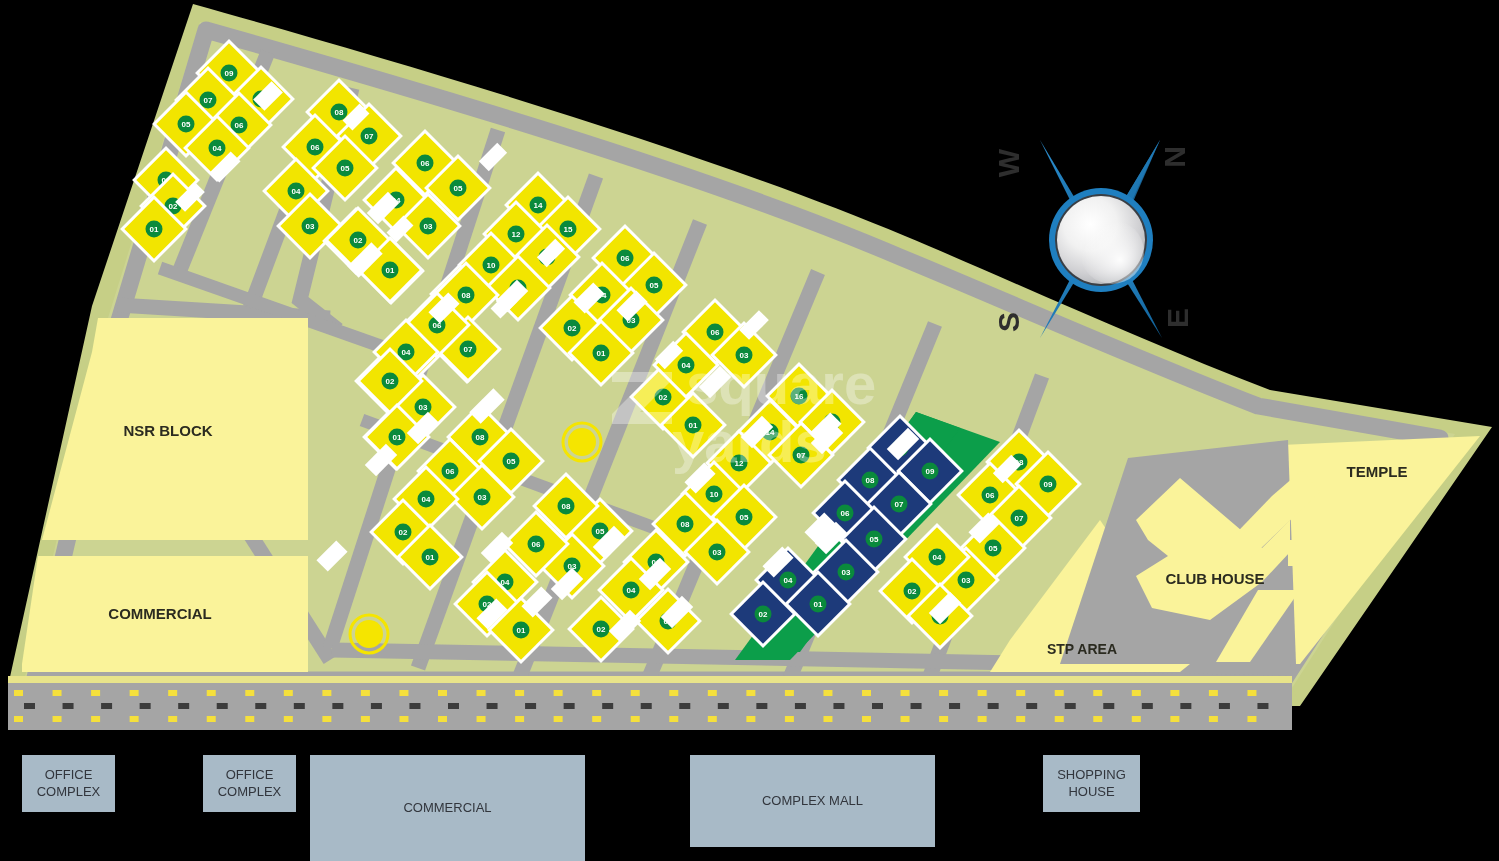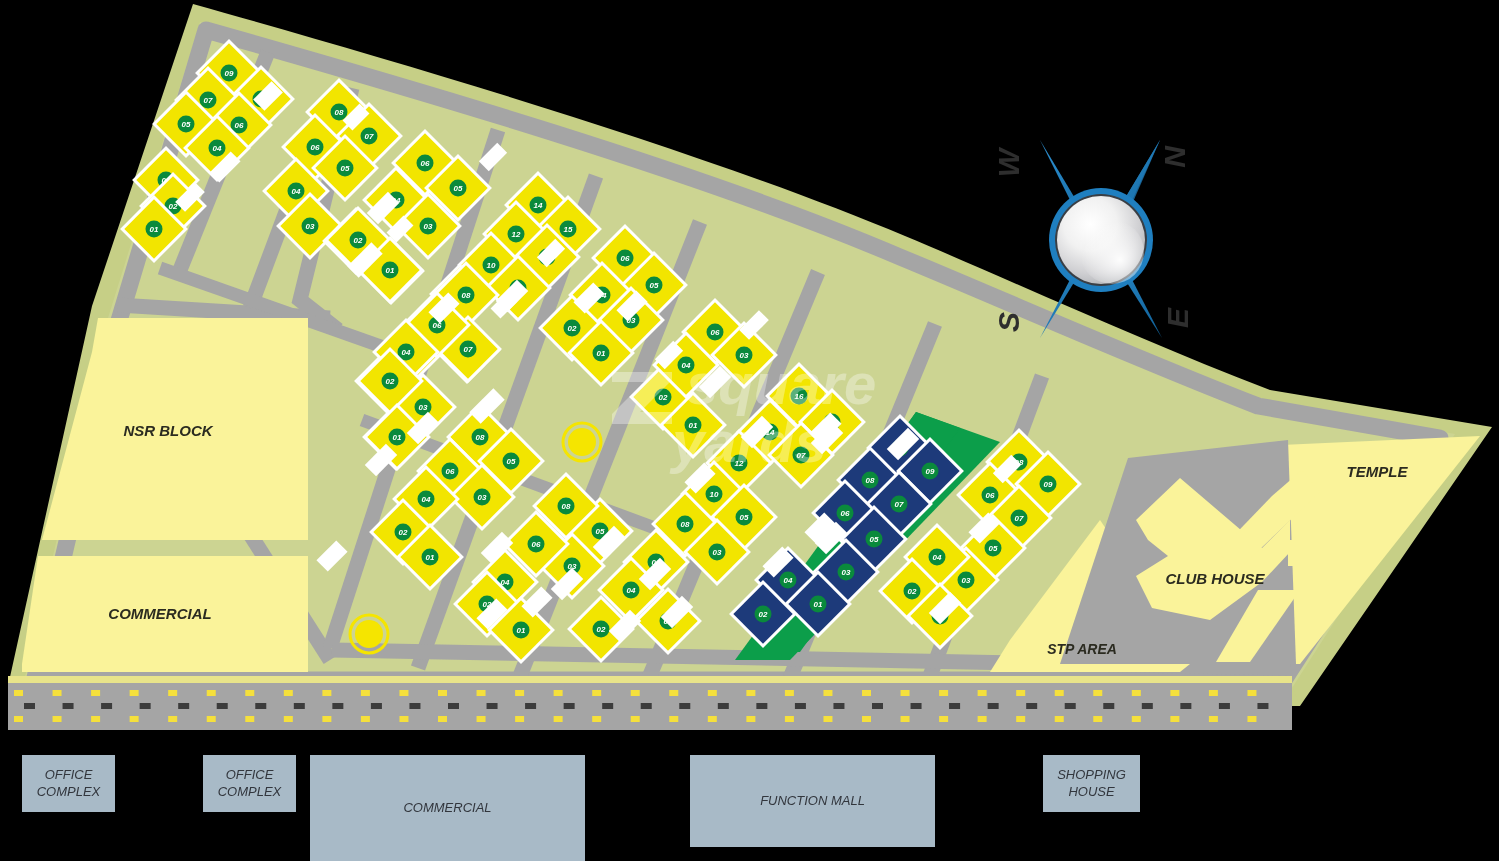--- a/index.html
+++ b/index.html
@@ -1,19 +1,19 @@
 <!DOCTYPE html>
 <html><head>
 <meta charset="utf-8">
 <title>Site Master Plan</title>
 <style>
   html,body{margin:0;padding:0;background:#000;}
   body{width:1499px;height:861px;overflow:hidden;
        font-family:"Liberation Sans","DejaVu Sans",sans-serif;}
-  #stage{position:relative;width:1499px;height:861px;background:#000;font-style:italic;}
+  #stage{position:relative;width:1499px;height:861px;background:#000;}
   svg.layer{position:absolute;left:0;top:0;width:1499px;height:861px;}
 
   .zone-label{font-family:"Liberation Sans",sans-serif;font-weight:700;
               fill:#2b2b20;text-anchor:middle;dominant-baseline:middle;}
   .plot-num{font-family:"Liberation Sans",sans-serif;font-weight:700;font-size:8px;
             fill:#ffffff;text-anchor:middle;dominant-baseline:central;}
   .compass-letter{font-family:"Liberation Sans",sans-serif;font-weight:700;font-size:30px;
                   fill:#2e2e2e;text-anchor:middle;dominant-baseline:middle;}
   .wm-text{font-family:"Liberation Sans",sans-serif;font-weight:700;
            fill:#ffffff;fill-opacity:.33;}
@@ -1220,21 +1220,21 @@
         <div>COMPLEX</div>
       </div>
       <div style="position: absolute; left: 203px; top: 755px; width: 93px; height: 57px; background: rgb(168, 186, 199); display: flex; flex-direction: column; align-items: center; justify-content: center; color: rgb(50, 54, 61); font-size: 13px; line-height: 1.25; text-align: center; font-family: &quot;Liberation Sans&quot;, sans-serif;">
         <div>OFFICE</div>
         <div>COMPLEX</div>
       </div>
       <div style="position: absolute; left: 310px; top: 755px; width: 275px; height: 106px; background: rgb(168, 186, 199); display: flex; flex-direction: column; align-items: center; justify-content: center; color: rgb(50, 54, 61); font-size: 13px; line-height: 1.25; text-align: center; font-family: &quot;Liberation Sans&quot;, sans-serif;">
         <div>COMMERCIAL</div>
       </div>
       <div style="position: absolute; left: 690px; top: 755px; width: 245px; height: 92px; background: rgb(168, 186, 199); display: flex; flex-direction: column; align-items: center; justify-content: center; color: rgb(50, 54, 61); font-size: 13px; line-height: 1.25; text-align: center; font-family: &quot;Liberation Sans&quot;, sans-serif;">
-        <div>FUNCTION MALL</div>
+        <div>COMPLEX MALL</div>
       </div>
       <div style="position: absolute; left: 1043px; top: 755px; width: 97px; height: 57px; background: rgb(168, 186, 199); display: flex; flex-direction: column; align-items: center; justify-content: center; color: rgb(50, 54, 61); font-size: 13px; line-height: 1.25; text-align: center; font-family: &quot;Liberation Sans&quot;, sans-serif;">
         <div>SHOPPING</div>
         <div>HOUSE</div>
       </div>
     </div>
 
 </div>
 
 </body></html>

